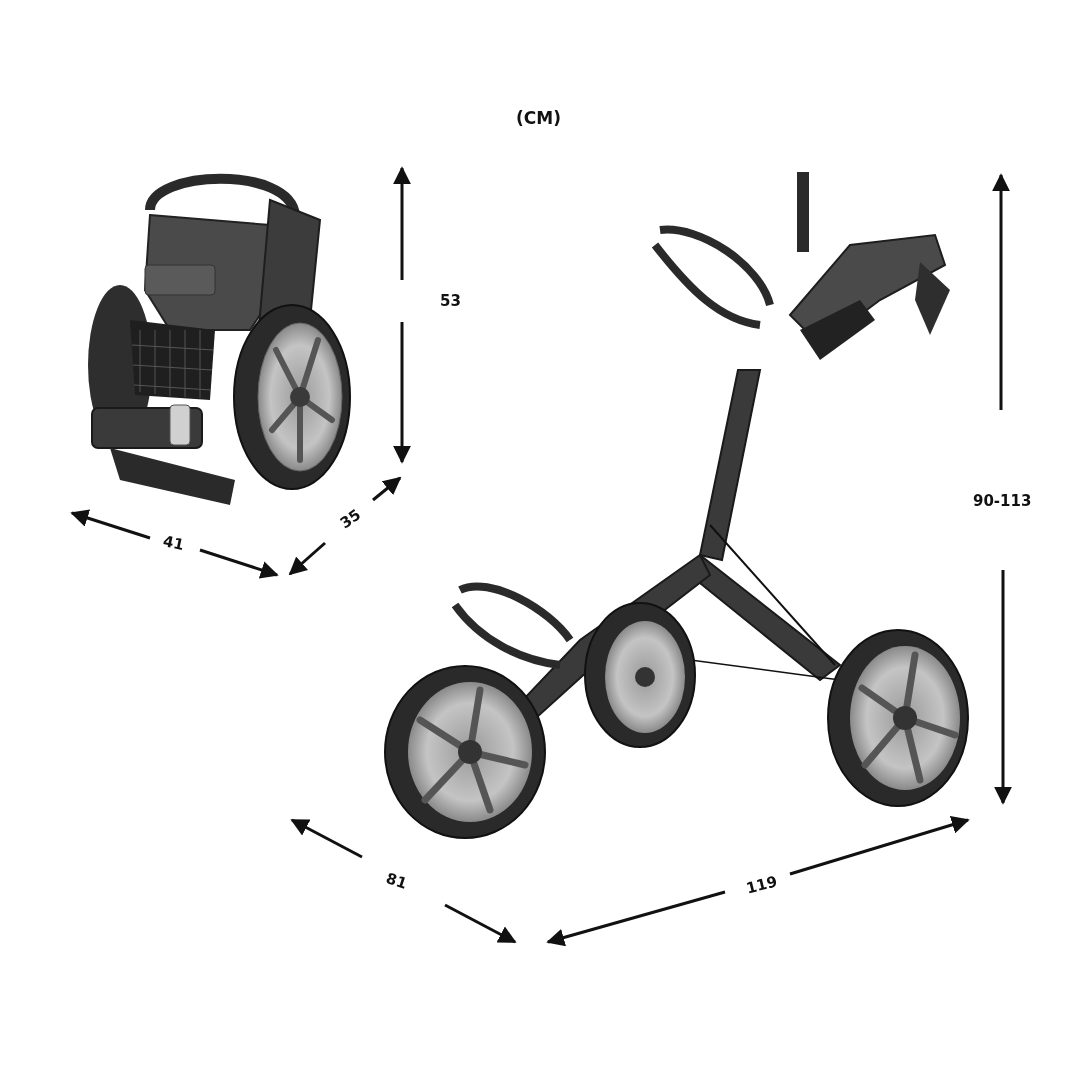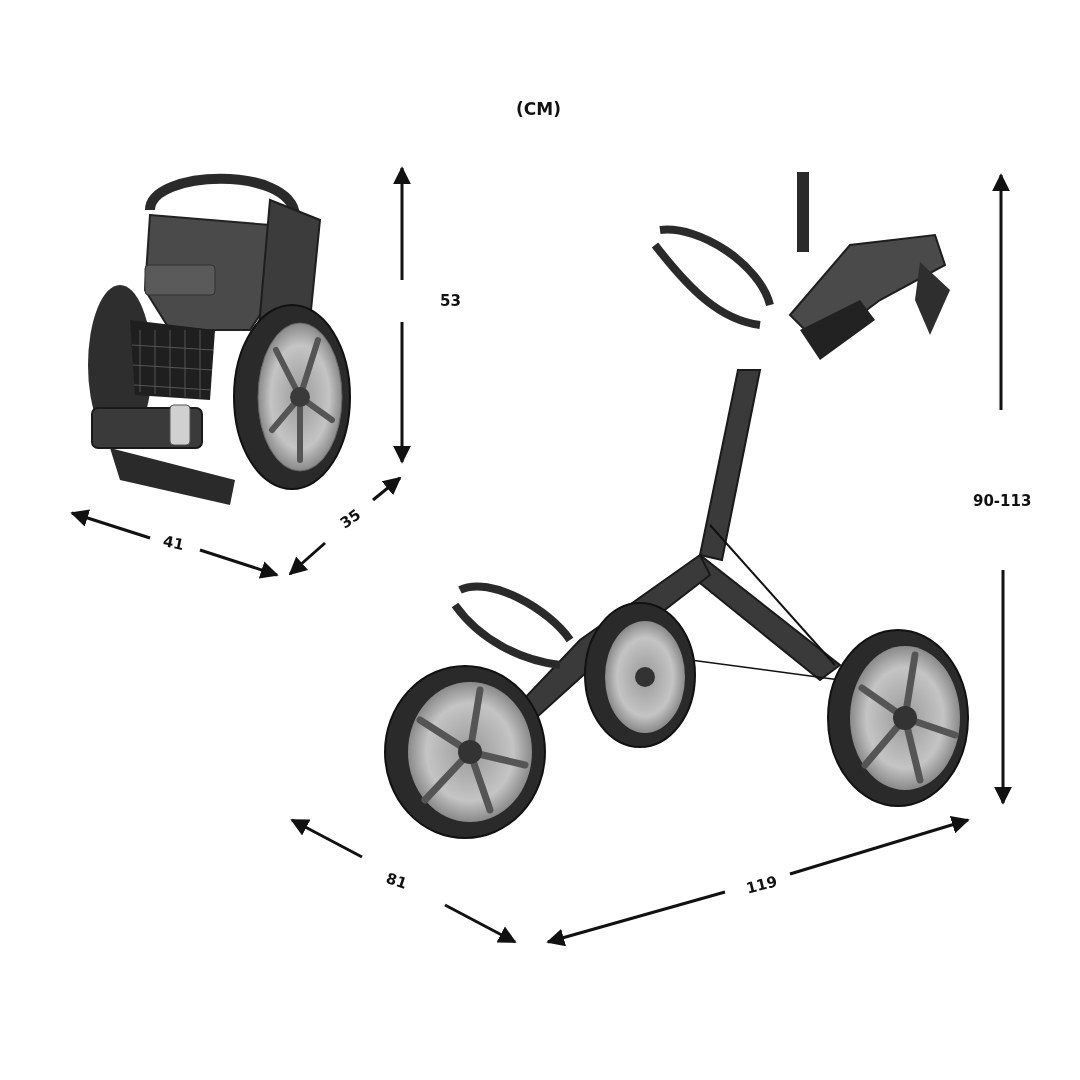--- a/index.html
+++ b/index.html
@@ -132,21 +132,21 @@
   <g stroke="#111" stroke-width="3" fill="none">
     <line x1="362" y1="857" x2="292" y2="820" marker-end="url(#ah)"></line>
     <line x1="445" y1="905" x2="515" y2="942" marker-end="url(#ah)"></line>
   </g>
   <g stroke="#111" stroke-width="3" fill="none">
     <line x1="725" y1="892" x2="548" y2="942" marker-end="url(#ah)"></line>
     <line x1="790" y1="874" x2="968" y2="820" marker-end="url(#ah)"></line>
   </g>
 </svg>
 
-<div class="lbl unit" style="left:516px; top:99px;">(CM)</div>
+<div class="lbl unit" style="left:516px; top:108px;">(CM)</div>
 
 <div class="lbl" style="left:392px; top:292px;margin-left:48px;">53</div>
 <div class="lbl" style="left:163px; top:534px; transform:rotate(12deg);">41</div>
 <div class="lbl" style="left:340px; top:510px; transform:rotate(-35deg);">35</div>
 
 <div class="lbl" style="left:973px; top:492px;">90-113</div>
 <div class="lbl" style="left:386px; top:872px; transform:rotate(18deg);">81</div>
 <div class="lbl" style="left:746px; top:876px; transform:rotate(-14deg);">119</div>
 
 </body></html>

